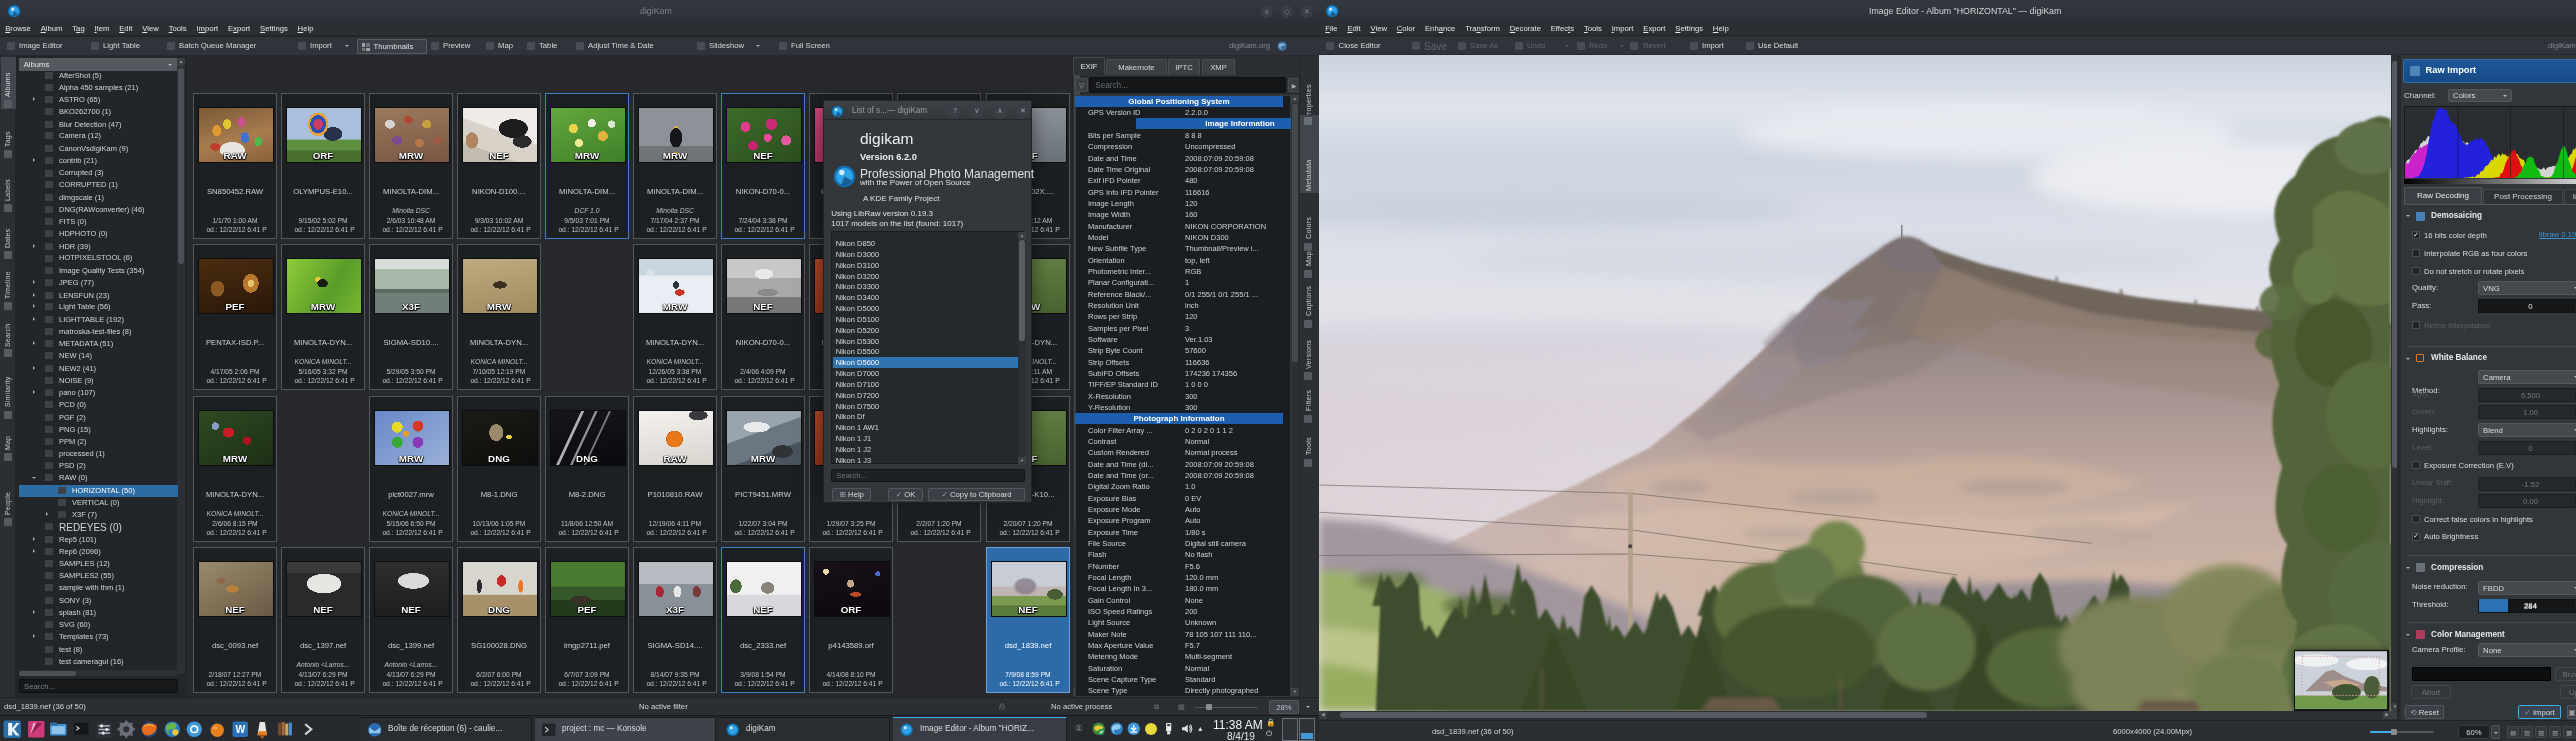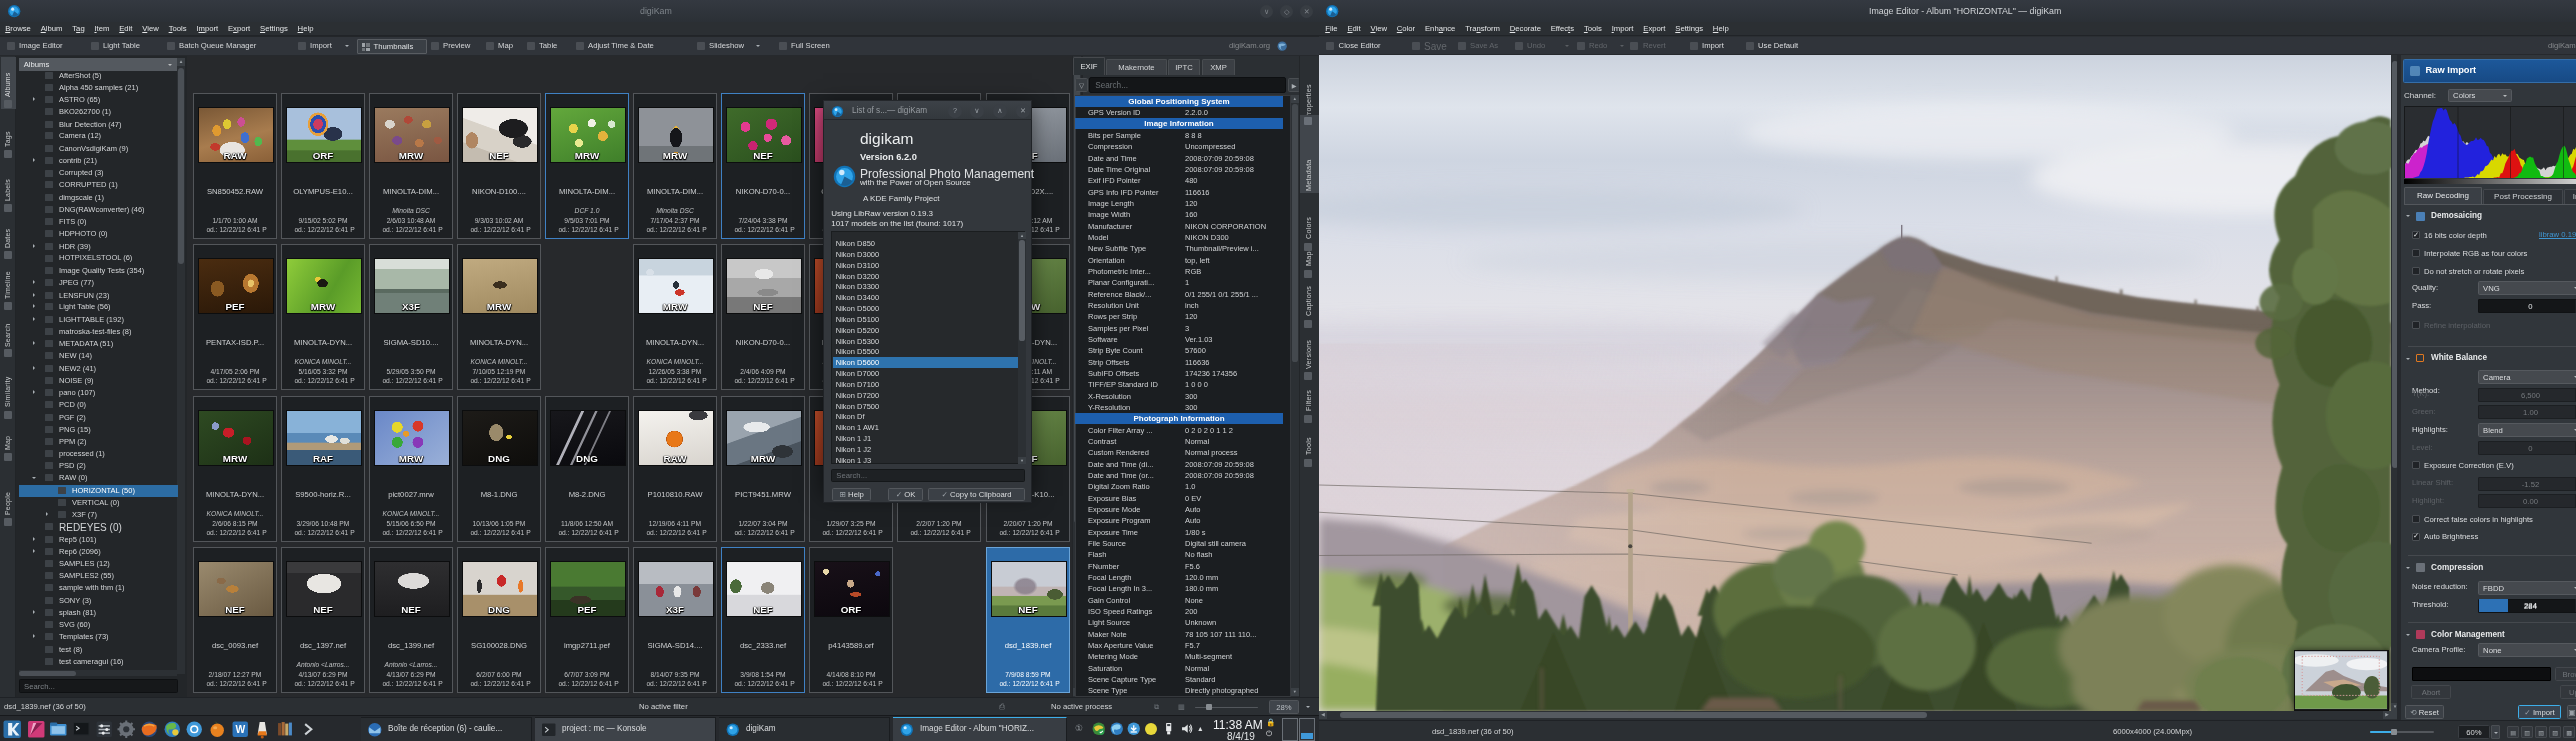--- a/index.html
+++ b/index.html
@@ -379,27 +379,20 @@
       <div class="cod" style="">od.: 12/22/12 6:41 P</div>
     </div>
     <div class="cell" style="left:193px;top:396px;">
       <div class="cimg" style="background:radial-gradient(9.3px 8.2px at 40% 40%, #c81e28 60%, rgba(0,0,0,0) 61%),radial-gradient(7.2px 6.7px at 65% 55%, #a81420 60%, rgba(0,0,0,0) 61%),radial-gradient(6.2px 6.2px at 22% 28%, #8a9ac8 60%, rgba(0,0,0,0) 61%),linear-gradient(150deg,#2e4a22,#1d3016)"></div>
       <div class="clab">MRW</div>
       <div class="cname" style="">MINOLTA-DYN...</div>
       <div class="ccap">KONICA MINOLT...</div>
       <div class="cdate" style="">2/6/06 8:15 PM</div>
       <div class="cod" style="">od.: 12/22/12 6:41 P</div>
     </div>
-    <div class="cell" style="left:281px;top:396px;">
-      <div class="cimg" style="background:radial-gradient(10.3px 6.2px at 60% 52%, #e8e8e4 60%, rgba(0,0,0,0) 61%),radial-gradient(8.2px 5.2px at 78% 55%, #e0e0da 60%, rgba(0,0,0,0) 61%),linear-gradient(180deg,#88b2d8 0 40%,#5a8ab8 41% 58%,#b09a78 59% 72%,#3a5a78 73%)"></div>
-      <div class="clab">RAF</div>
-      <div class="cname" style="">S9500-horiz.R...</div>
-      <div class="cdate" style="">3/29/06 10:48 PM</div>
-      <div class="cod" style="">od.: 12/22/12 6:41 P</div>
-    </div>
     <div class="cell" style="left:369px;top:396px;">
       <div class="cimg" style="background:radial-gradient(10.3px 10.3px at 42% 42%, #e89a28 0 30%, rgba(0,0,0,0) 31%),radial-gradient(13.4px 13.4px at 30% 30%, #e8d828 0 40%, rgba(0,0,0,0) 41%),radial-gradient(13.4px 13.4px at 58% 28%, #d83828 0 40%, rgba(0,0,0,0) 41%),radial-gradient(13.4px 13.4px at 30% 58%, #38a838 0 40%, rgba(0,0,0,0) 41%),radial-gradient(13.4px 13.4px at 58% 58%, #8838b8 0 40%, rgba(0,0,0,0) 41%),linear-gradient(140deg,#6a88c8,#9ab0d8)"></div>
       <div class="clab">MRW</div>
       <div class="cname" style="">pict0027.mrw</div>
       <div class="ccap">KONICA MINOLT...</div>
       <div class="cdate" style="">5/15/06 6:50 PM</div>
       <div class="cod" style="">od.: 12/22/12 6:41 P</div>
     </div>
     <div class="cell" style="left:457px;top:396px;">
       <div class="cimg" style="background:radial-gradient(15.5px 18.5px at 45% 40%, #9a8a6a 0 45%, rgba(0,0,0,0) 46%),radial-gradient(5.2px 3.1px at 62% 48%, #e8d03a 0 60%, rgba(0,0,0,0) 61%),linear-gradient(160deg,#1d1b18,#0e0d0b)"></div>
@@ -524,21 +517,21 @@
     <div class="a" style="left:1106px;top:59px;width:61px;height:16px;background:#3b3f44;border:0.5px solid #494d51;border-bottom:none;border-radius:1.5px 1.5px 0 0;color:#d6d8da;font-size:7.7px;text-align:center;line-height:15px">Makernote</div>
     <div class="a" style="left:1168px;top:59px;width:32px;height:16px;background:#3b3f44;border:0.5px solid #494d51;border-bottom:none;border-radius:1.5px 1.5px 0 0;color:#d6d8da;font-size:7.7px;text-align:center;line-height:15px">IPTC</div>
     <div class="a" style="left:1202px;top:59px;width:33px;height:16px;background:#3b3f44;border:0.5px solid #494d51;border-bottom:none;border-radius:1.5px 1.5px 0 0;color:#d6d8da;font-size:7.7px;text-align:center;line-height:15px">XMP</div>
     <div class="a" style="left:1075px;top:78px;width:13.4px;height:14px;background:#383d42;border:0.5px solid #4a4e52;border-radius:1.5px;color:#a8adb2;font-size:6.7px;text-align:center;line-height:13px">▽</div>
     <div class="a" style="left:1089px;top:77px;width:197px;height:16px;background:#141618;border:0.5px solid #0d0f11;border-radius:2.1px;color:#6b7074;font-size:8.2px;line-height:15px;padding-left:5.2px">Search...</div>
     <div class="a" style="left:1288px;top:78px;width:12.4px;height:14px;background:#383d42;border:0.5px solid #4a4e52;border-radius:1.5px;color:#a8adb2;font-size:6.2px;text-align:center;line-height:13px">▶</div>
     <div class="a" style="left:1075px;top:95px;width:216px;height:602px;background:#1b1e21;border:0.5px solid #36393d"></div>
     <div class="ehdr" style="left:1075px;top:96px;width:208px;height:11.3px;line-height:11.3px">Global Positioning System</div>
     <div class="erow" style="left:1088px;top:108px">GPS Version ID</div>
     <div class="erow" style="left:1185px;top:108px">2.2.0.0</div>
-    <div class="ehdr" style="left:1075px;top:118px;width:208px;height:11.3px;line-height:11.3px">Image Information</div>
+    <div class="ehdr" style="left:1136px;top:118px;width:208px;height:11.3px;line-height:11.3px">Image Information</div>
     <div class="erow" style="left:1088px;top:131px">Bits per Sample</div>
     <div class="erow" style="left:1185px;top:131px">8 8 8</div>
     <div class="erow" style="left:1088px;top:142px">Compression</div>
     <div class="erow" style="left:1185px;top:142px">Uncompressed</div>
     <div class="erow" style="left:1088px;top:154px">Date and Time</div>
     <div class="erow" style="left:1185px;top:154px">2008:07:09 20:59:08</div>
     <div class="erow" style="left:1088px;top:165px">Date Time Original</div>
     <div class="erow" style="left:1185px;top:165px">2008:07:09 20:59:08</div>
     <div class="erow" style="left:1088px;top:176px">Exif IFD Pointer</div>
     <div class="erow" style="left:1185px;top:176px">480</div>

